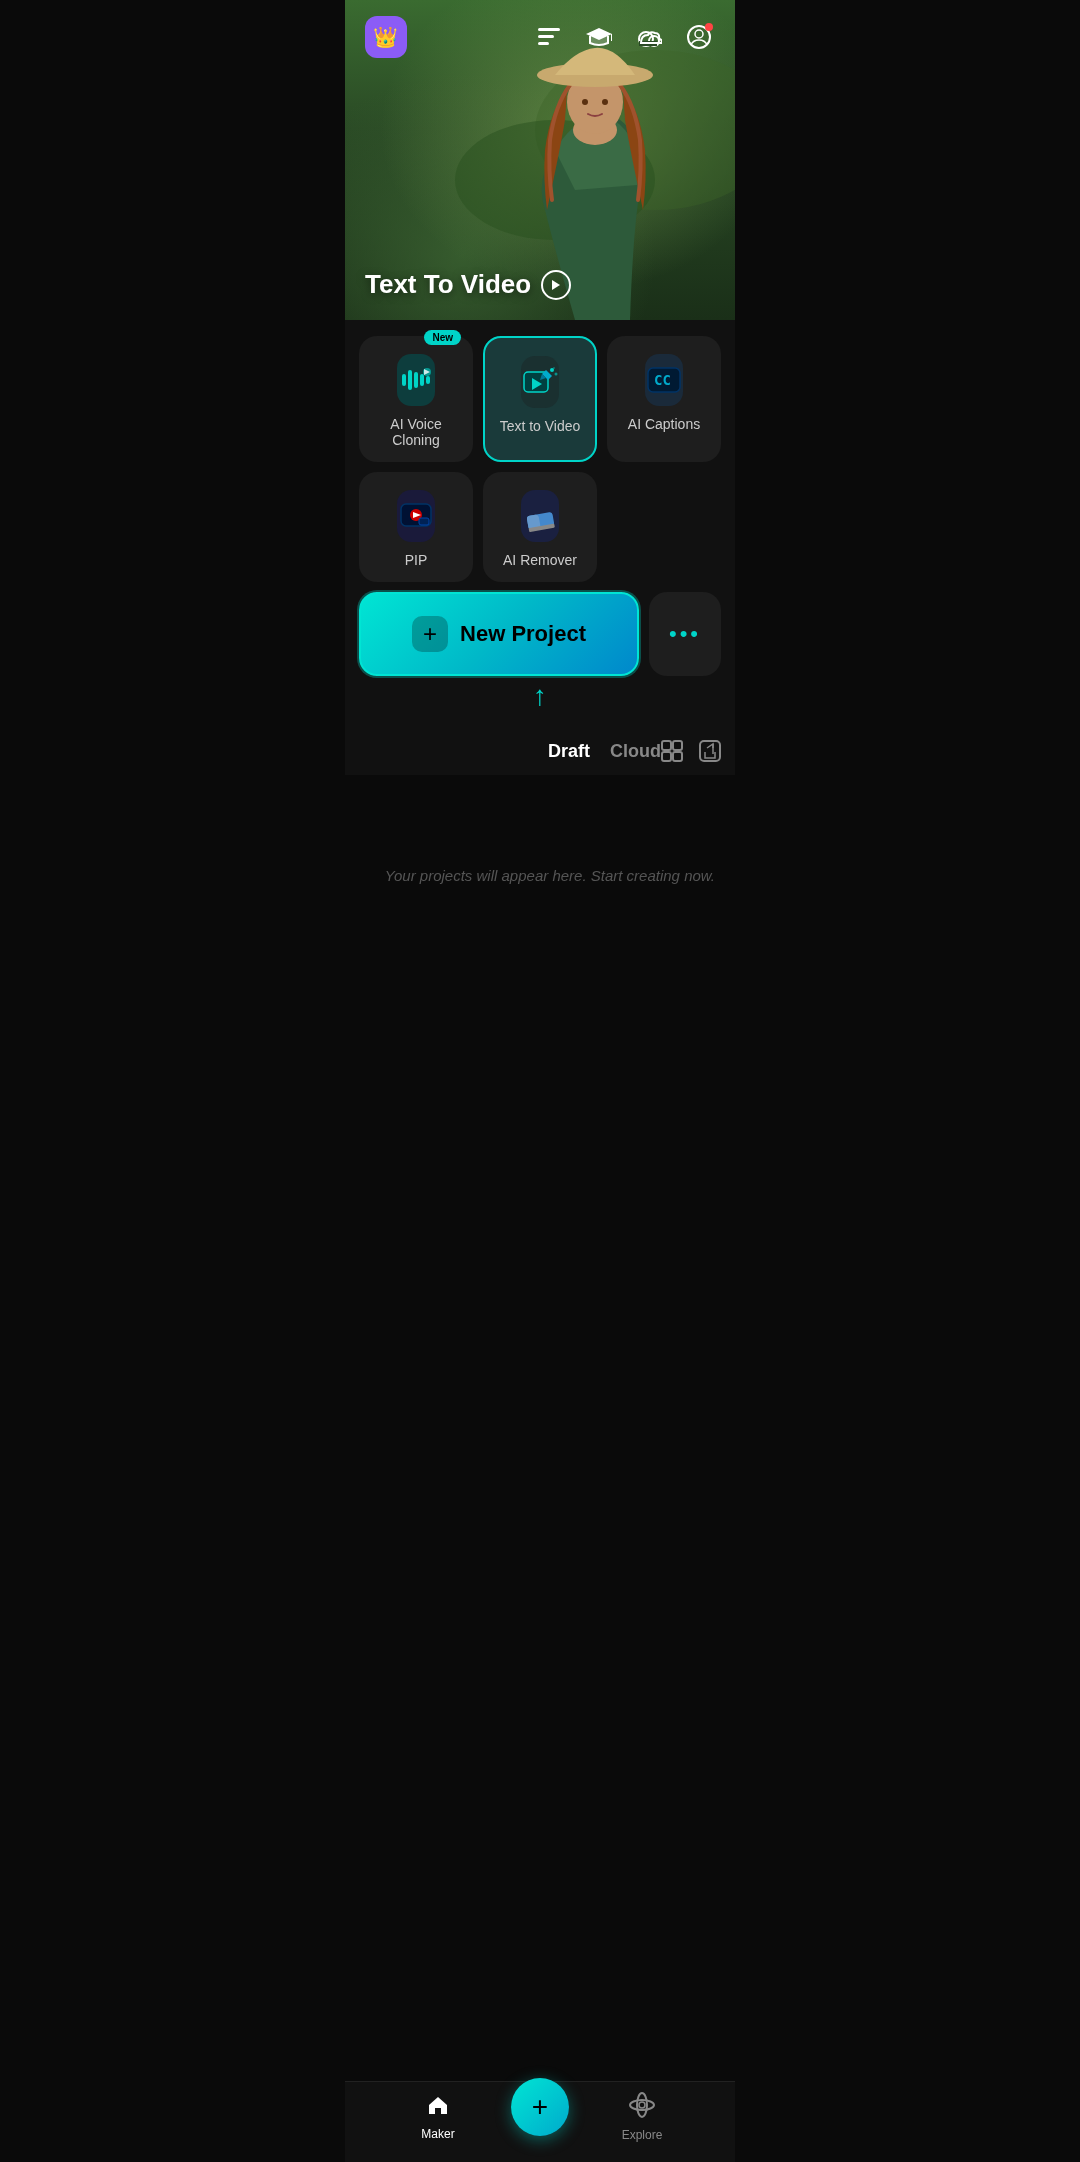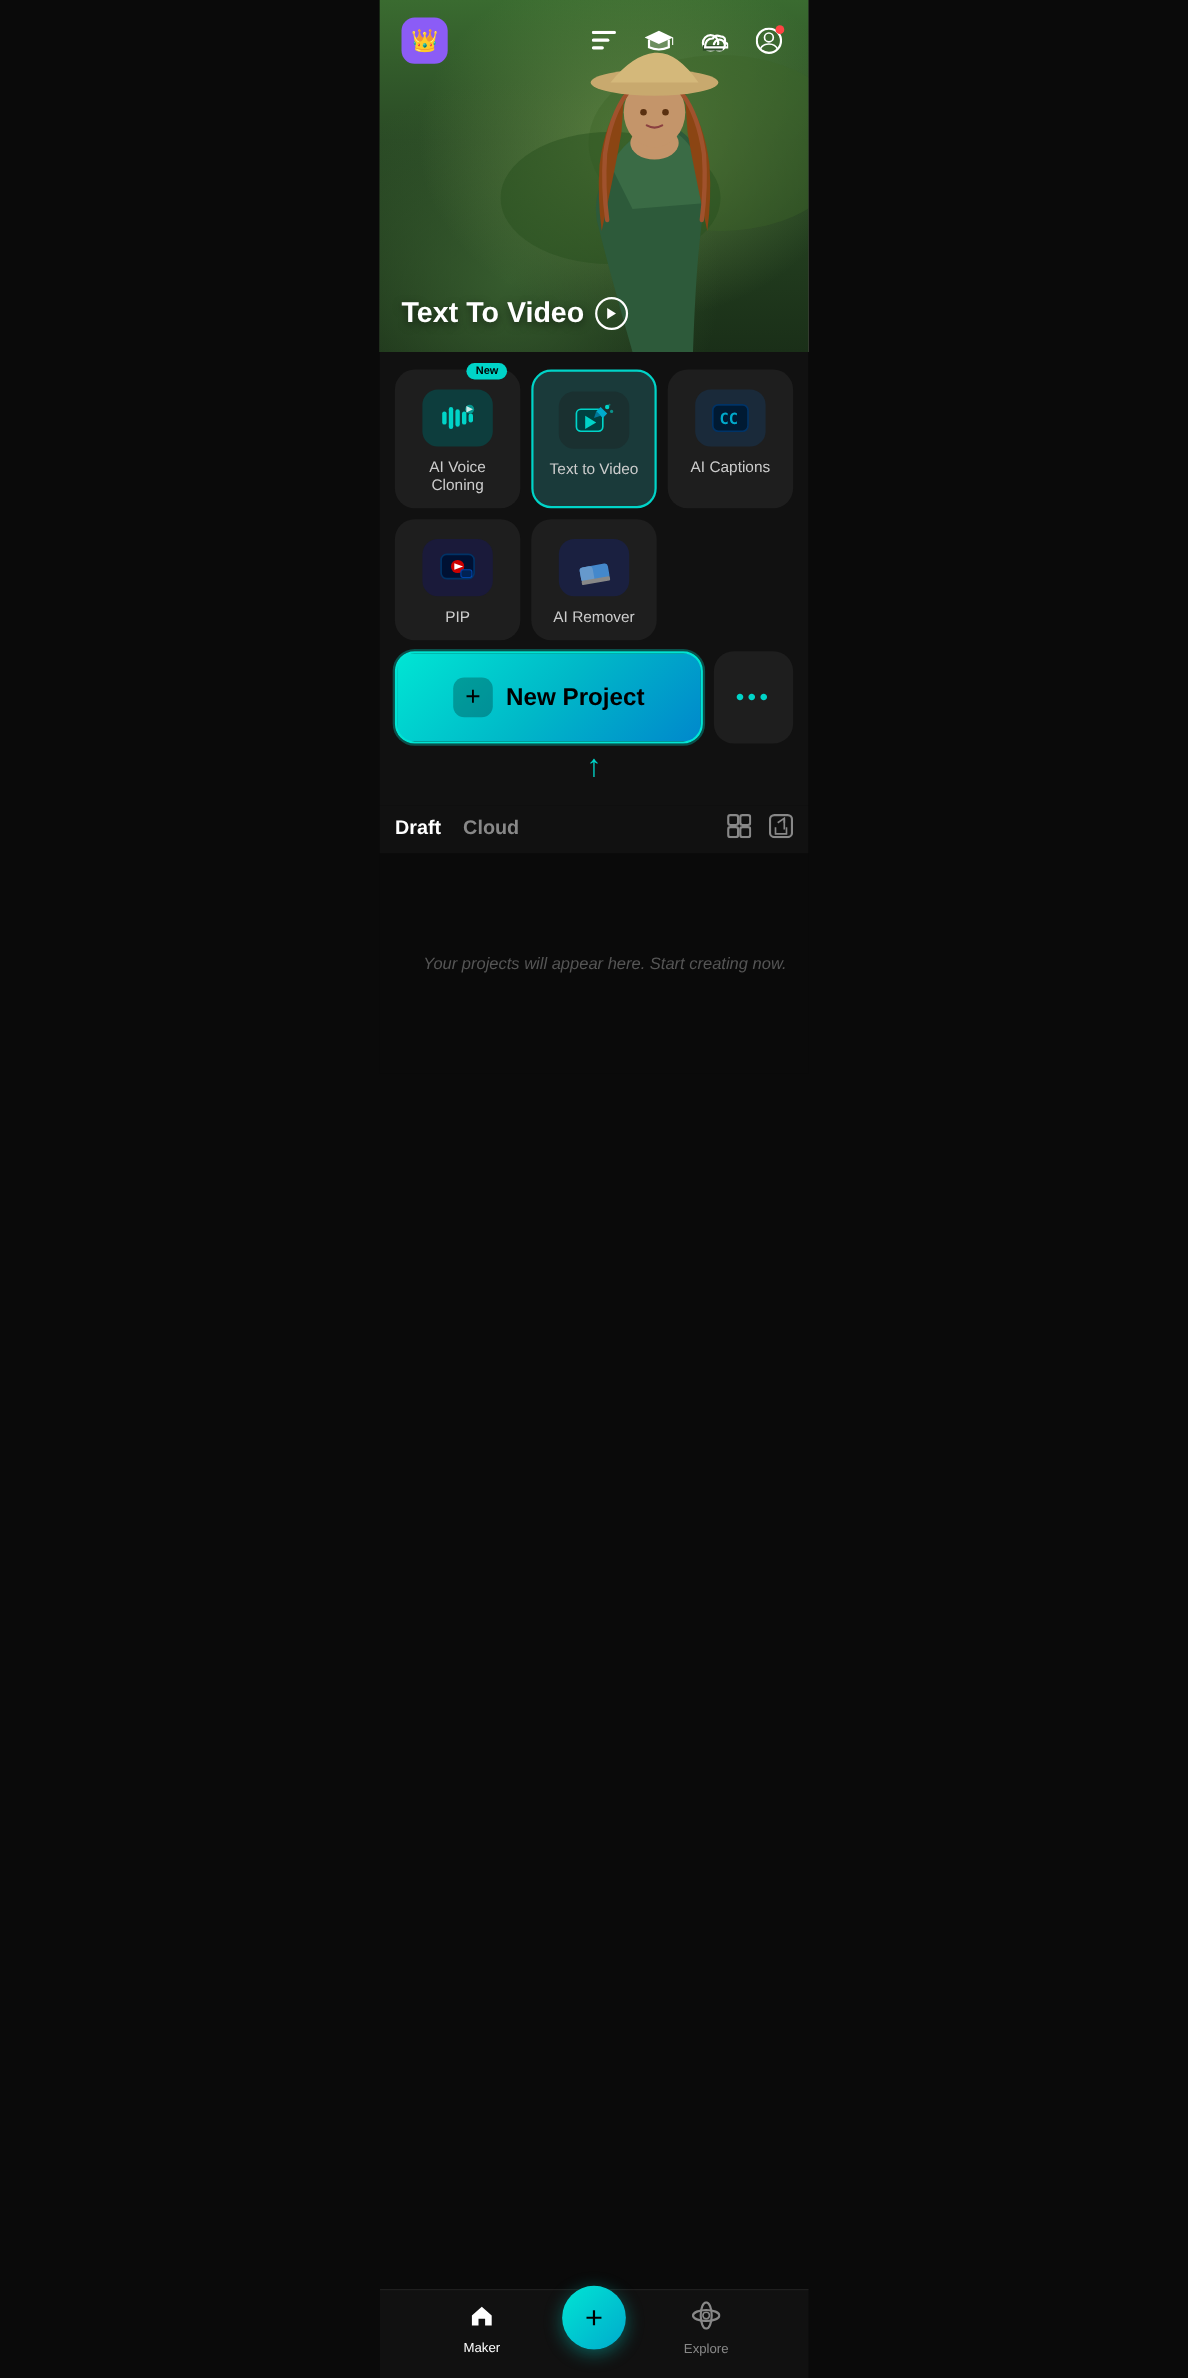--- a/index.html
+++ b/index.html
@@ -161,21 +161,21 @@
       right: 12px;
       background: #00d4c8;
       color: #000;
       font-size: 10px;
       font-weight: 700;
       padding: 2px 8px;
       border-radius: 10px;
     }
 
     .tool-icon {
-      width: 64px;
+      width: 38px;
       height: 52px;
       border-radius: 14px;
       display: flex;
       align-items: center;
       justify-content: center;
       font-size: 24px;
     }
 
     .tool-icon.voice { background: #0d3d3d; }
     .tool-icon.text-video { background: #1a3030; }
@@ -258,21 +258,21 @@
     .arrow-up {
       color: #00d4c8;
       font-size: 28px;
       line-height: 1;
     }
 
     
     .project-tabs {
       display: flex;
       align-items: center;
-      justify-content: space-between;
+      justify-content: flex-end;
       padding: 8px 14px 8px;
       background: #111;
     }
 
     .tab-group {
       display: flex;
       gap: 20px;
     }
 
     .tab-item {

